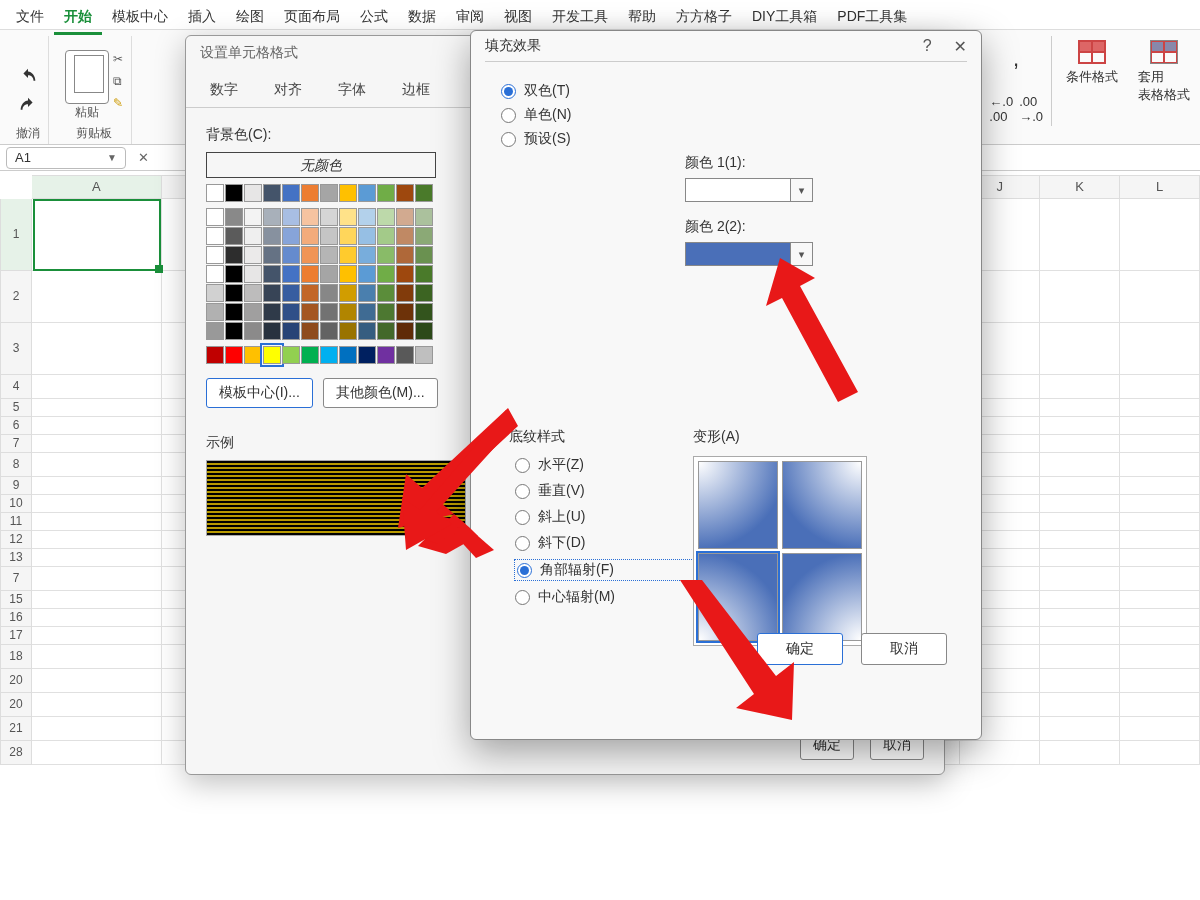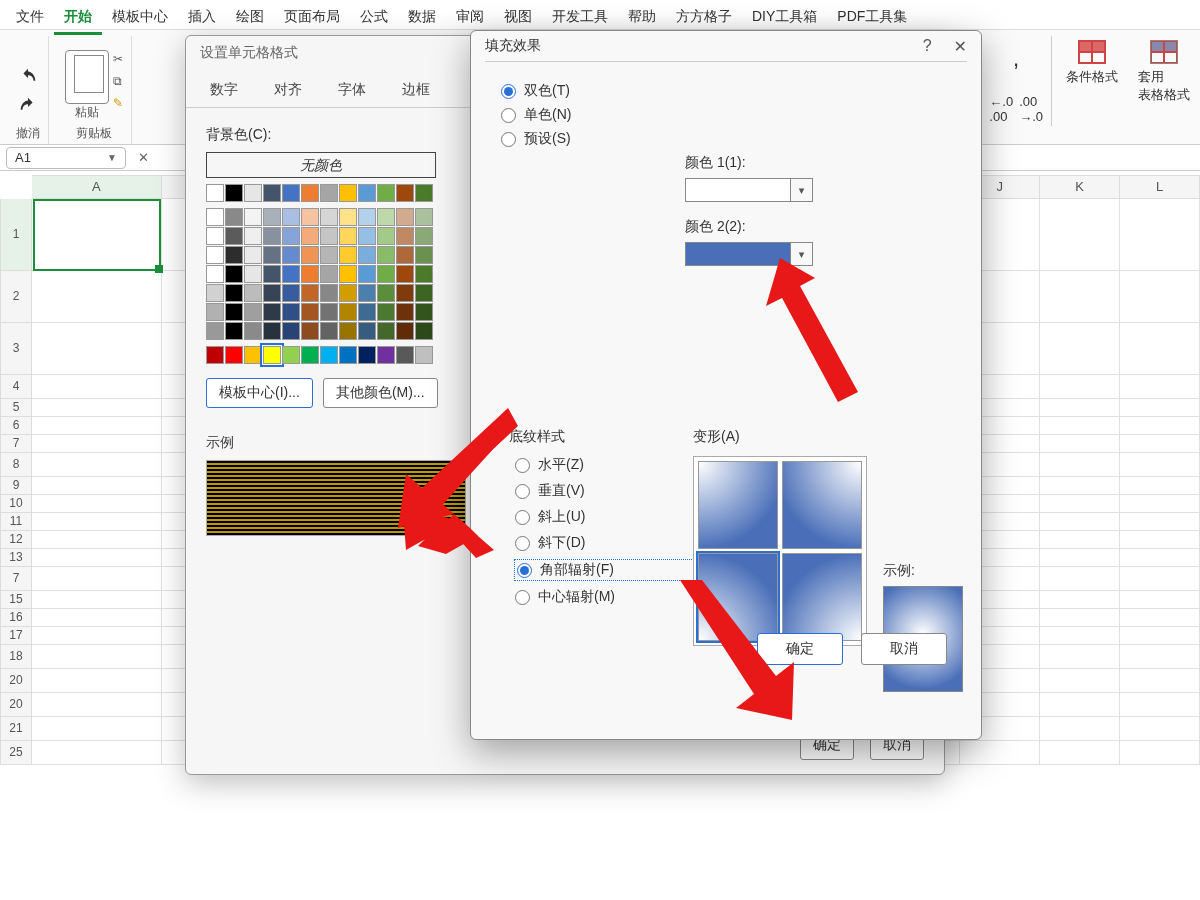--- a/index.html
+++ b/index.html
@@ -568,21 +568,21 @@
         <div class="cell" style="width: 80px;"></div>
         <div class="cell" style="width: 80px;"></div>
         <div class="cell" style="width: 80px;"></div>
         <div class="cell" style="width: 80px;"></div>
         <div class="cell" style="width: 80px;"></div>
         <div class="cell" style="width: 80px;"></div>
         <div class="cell" style="width: 80px;"></div>
         <div class="cell" style="width: 80px;"></div>
       </div>
       <div class="row" style="height: 24px;">
-        <div class="rowh" style="height: 100%; line-height: 22px;">25</div>
+        <div class="rowh" style="height: 100%; line-height: 22px;">28</div>
         <div class="cell" style="width: 130px;"></div>
         <div class="cell" style="width: 80px;"></div>
         <div class="cell" style="width: 80px;"></div>
         <div class="cell" style="width: 80px;"></div>
         <div class="cell" style="width: 80px;"></div>
         <div class="cell" style="width: 80px;"></div>
         <div class="cell" style="width: 80px;"></div>
         <div class="cell" style="width: 80px;"></div>
         <div class="cell" style="width: 80px;"></div>
         <div class="cell" style="width: 80px;"></div>
@@ -803,24 +803,20 @@
     <div class="variants">
       <div class="vlbl">变形(A)</div>
       <div class="vgrid">
         <div class="vg v1"></div>
         <div class="vg v2"></div>
         <div class="vg v3 sel"></div>
         <div class="vg v4"></div>
       </div>
     </div>
 
-    <div class="sample">
-      <div>示例:</div>
-      <div class="sb"></div>
-    </div>
 
     <div class="dlg2-btns">
       <div class="btn primary" style="padding:6px 28px;">确定</div>
       <div class="btn" style="padding:6px 28px;">取消</div>
     </div>
   </div>
 </div>
 
 <div class="arrow" style="left:760px;top:258px;">
   <svg width="120" height="160">

